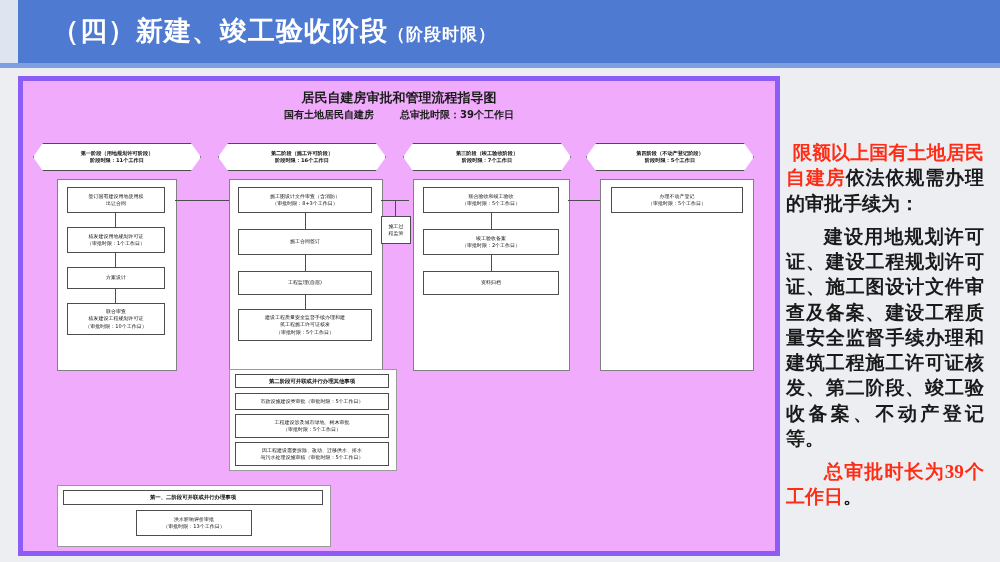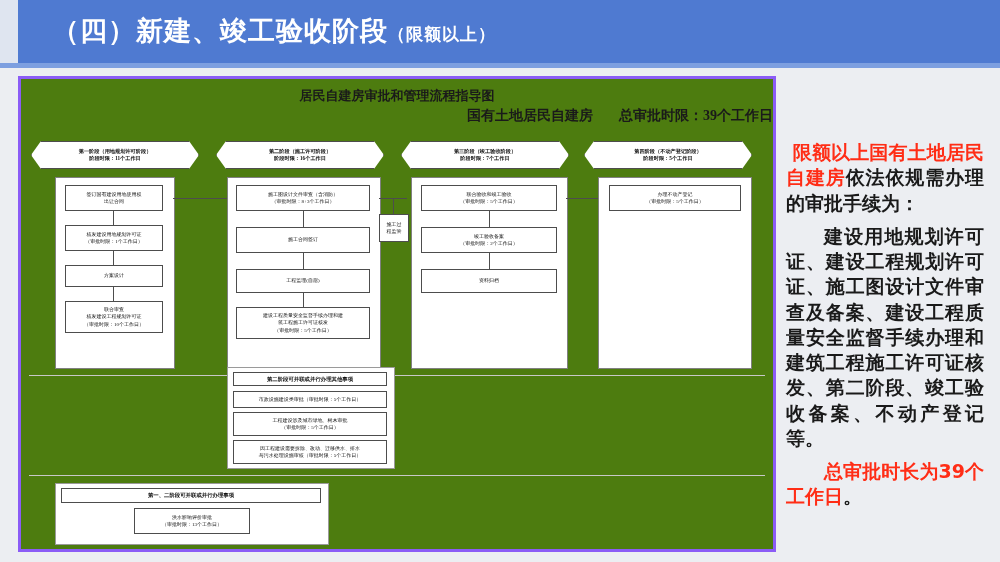--- a/index.html
+++ b/index.html
@@ -27,33 +27,32 @@
     white-space:nowrap;
   }
   #header-title .sub{font-size:17px;font-weight:bold;}
   #header-underline{
     position:absolute;left:0;top:63px;width:1000px;height:5px;
     background:#7d9fe0;
   }
   
   #chart-canvas{
     position:absolute;left:18px;top:76px;width:752px;height:470px;
-    background:#4d7c0f;
-    border:3px solid #8b5cf6;
-    font-family:Liberation Serif, serif;
+    background:#f0abfc;
+    border:5px solid #8b5cf6;
   }
   #chart-title{
     position:absolute;left:0;top:8px;width:752px;
     text-align:center;
     color:#1a1a1a;
     font-weight:bold;
     line-height:1.45;
   }
   #chart-title .l1{font-size:13px;}
-  #chart-title .l2{font-size:14px;text-align:right;}
+  #chart-title .l2{font-size:10px;}
   #chart-title .gap{display:inline-block;width:26px;}
 
   
   .stage-banner{
     position:absolute;
     height:26px;
     border:1px solid #4d4d4d;
     background:#ffffff;
     display:flex;flex-direction:column;
     align-items:center;justify-content:center;
@@ -111,21 +110,21 @@
   #text-panel p{margin:8px;}
   .red{color:#ff2d16;}
   .indent{text-indent:2em;display:inline;}
 </style>
 </head>
 <body>
 
 <div id="slide-header">
   <div id="header-accent"></div>
   <div id="header-title">
-    <span>（四）新建、竣工验收阶段</span><span class="sub">（限额以上）</span>
+    <span>（四）新建、竣工验收阶段</span><span class="sub">（阶段时限）</span>
   </div>
 </div>
 <div id="header-underline"></div>
 
 <div id="chart-canvas">
 
   <div id="chart-title">
     <div class="l1">居民自建房审批和管理流程指导图</div>
     <div class="l2"><span>国有土地居民自建房</span><span class="gap"></span><span>总审批时限：39个工作日</span></div>
   </div>
@@ -249,16 +248,16 @@
 
 </div>
 
 <div id="text-panel">
   <p>
     <span class="indent">&nbsp;</span><span class="red">限额以上国有土地</span><span class="red">居民自建房</span><span>依法依规需办理的审批手续为：</span>
   </p>
   <p style="text-indent:2em;">
     <span>建设用地规划许可证、建设工程规划许可证、施工图设计文件审查及备案、建设工程质量安全监督手续办理和建筑工程施工许可证核发、第二阶段、竣工验收备案、不动产登记等。</span>
   </p>
-  <p style="text-indent:2em;">
+  <p style="text-indent:2em;font-family:Liberation Serif, serif;">
     <span class="red">总审批时长为39个工作日</span><span>。</span>
   </p>
 </div>
 
 </body></html>

